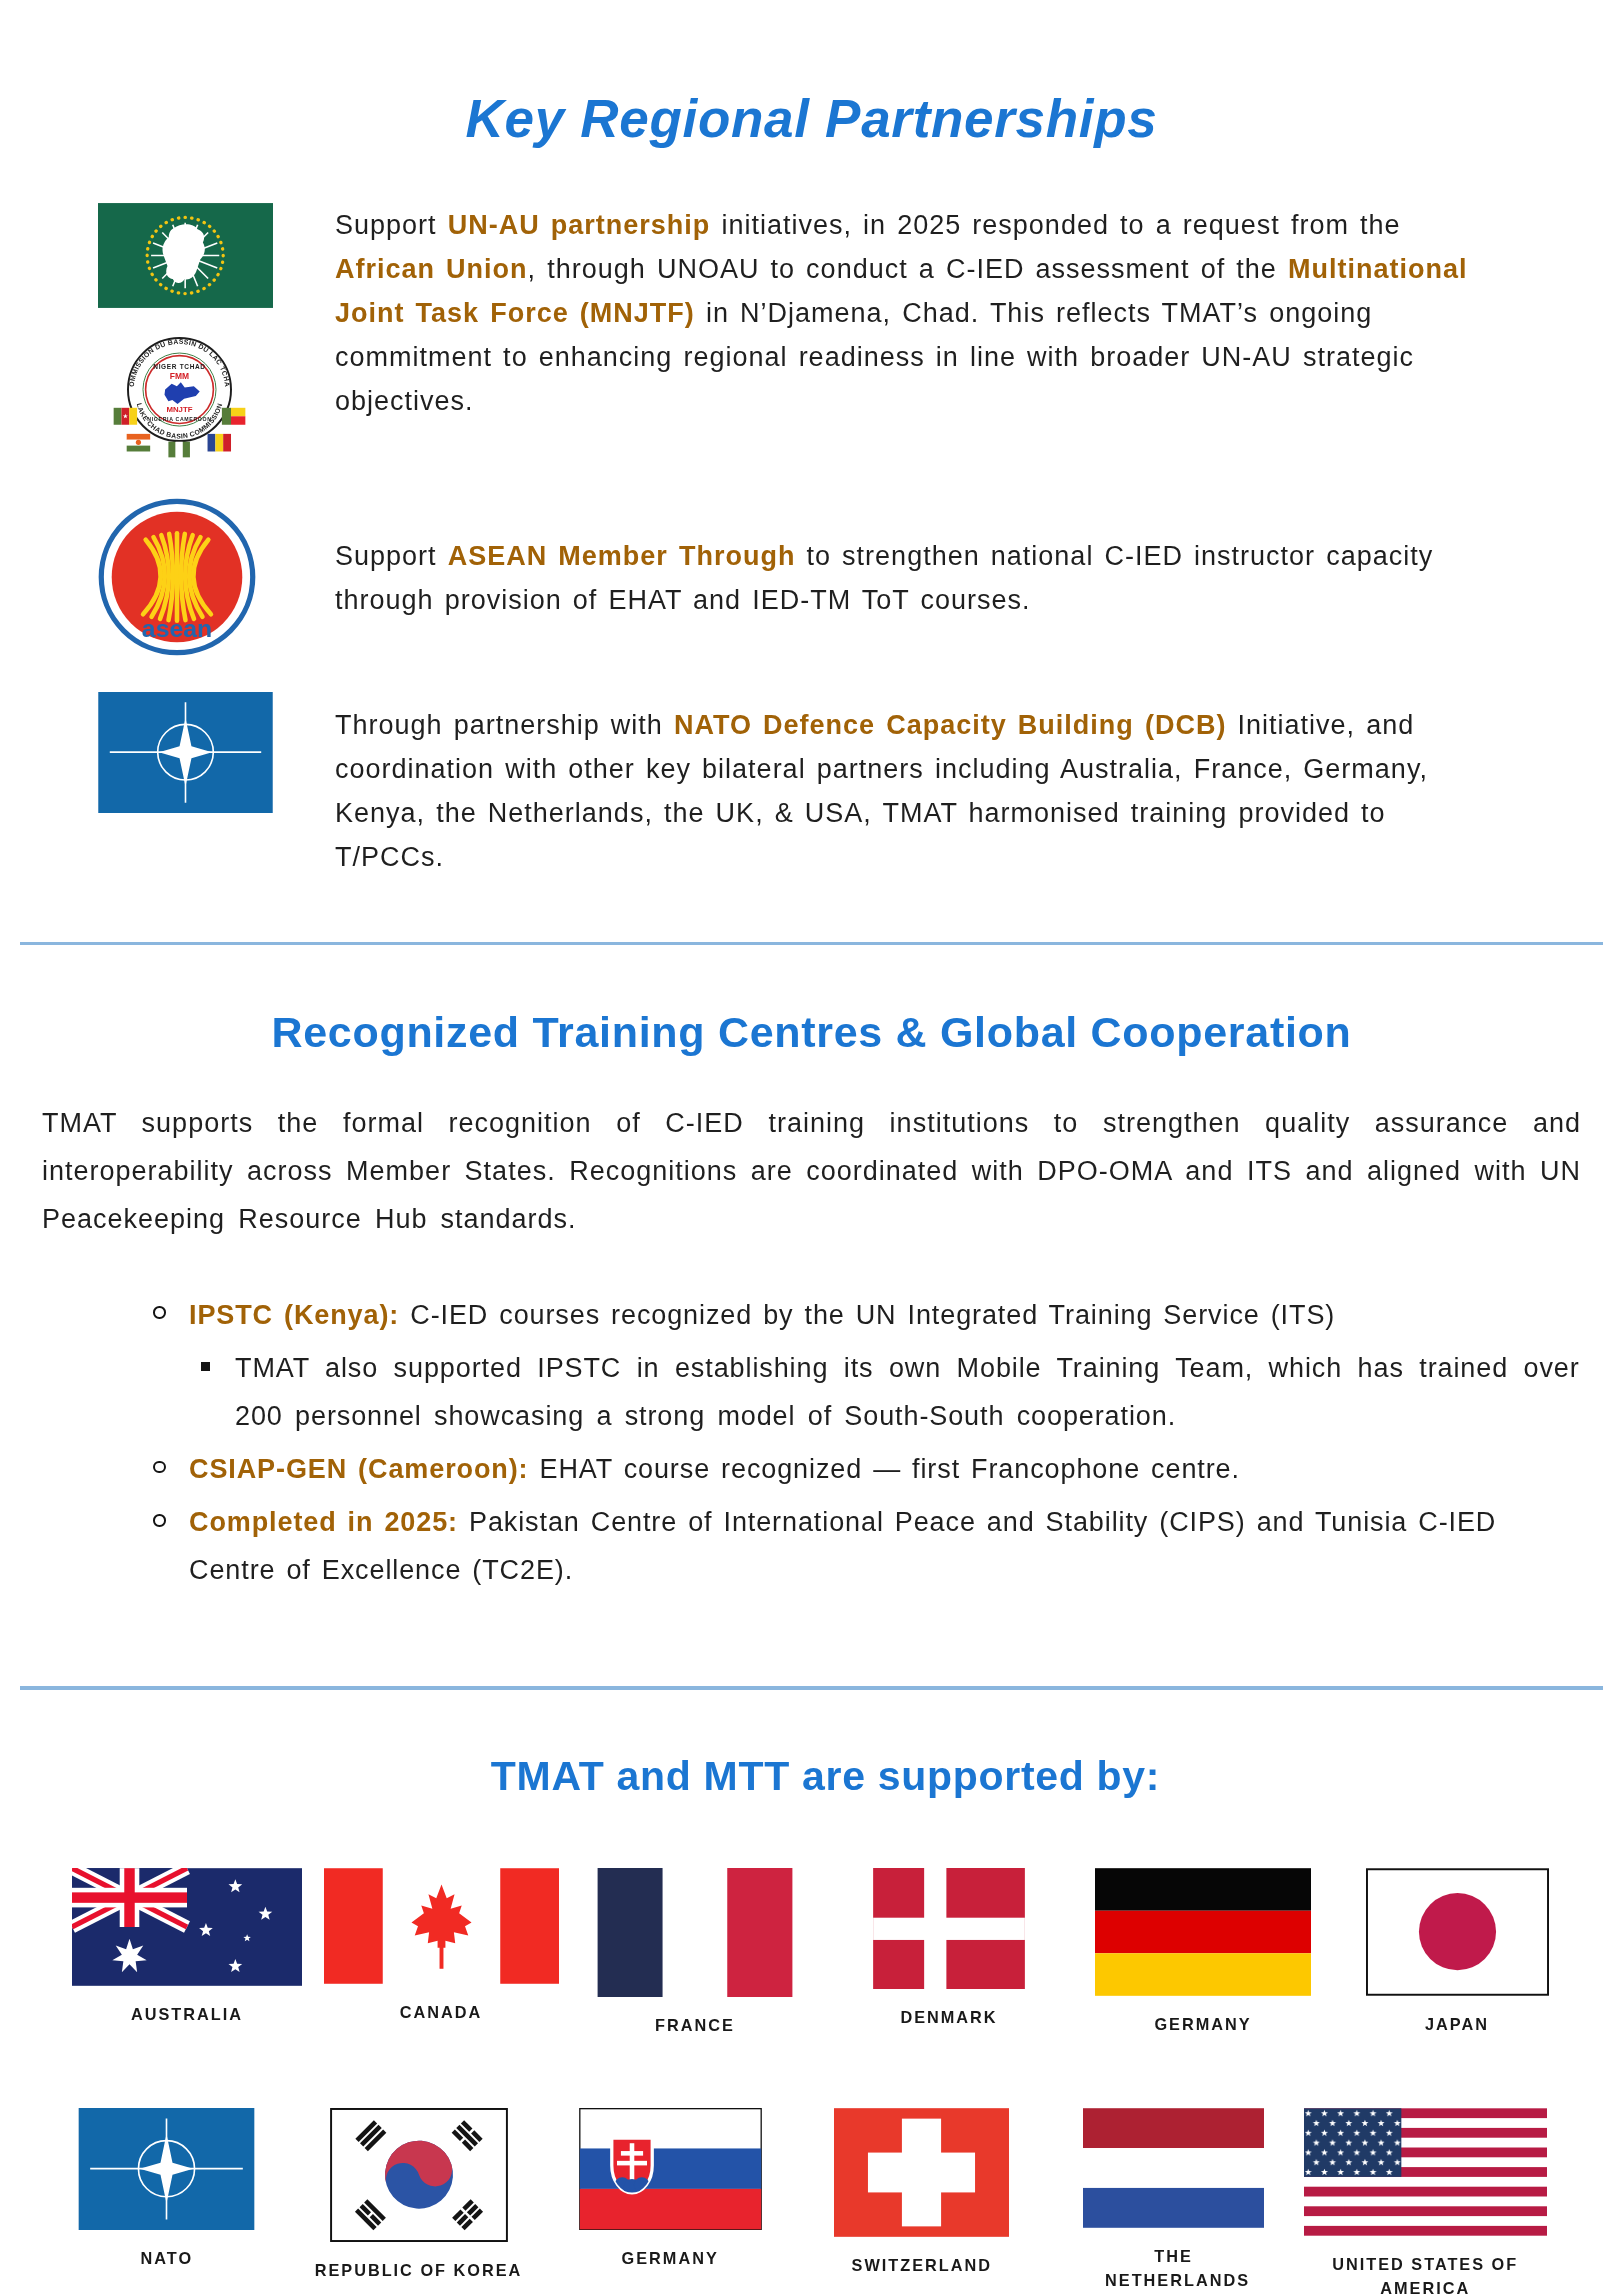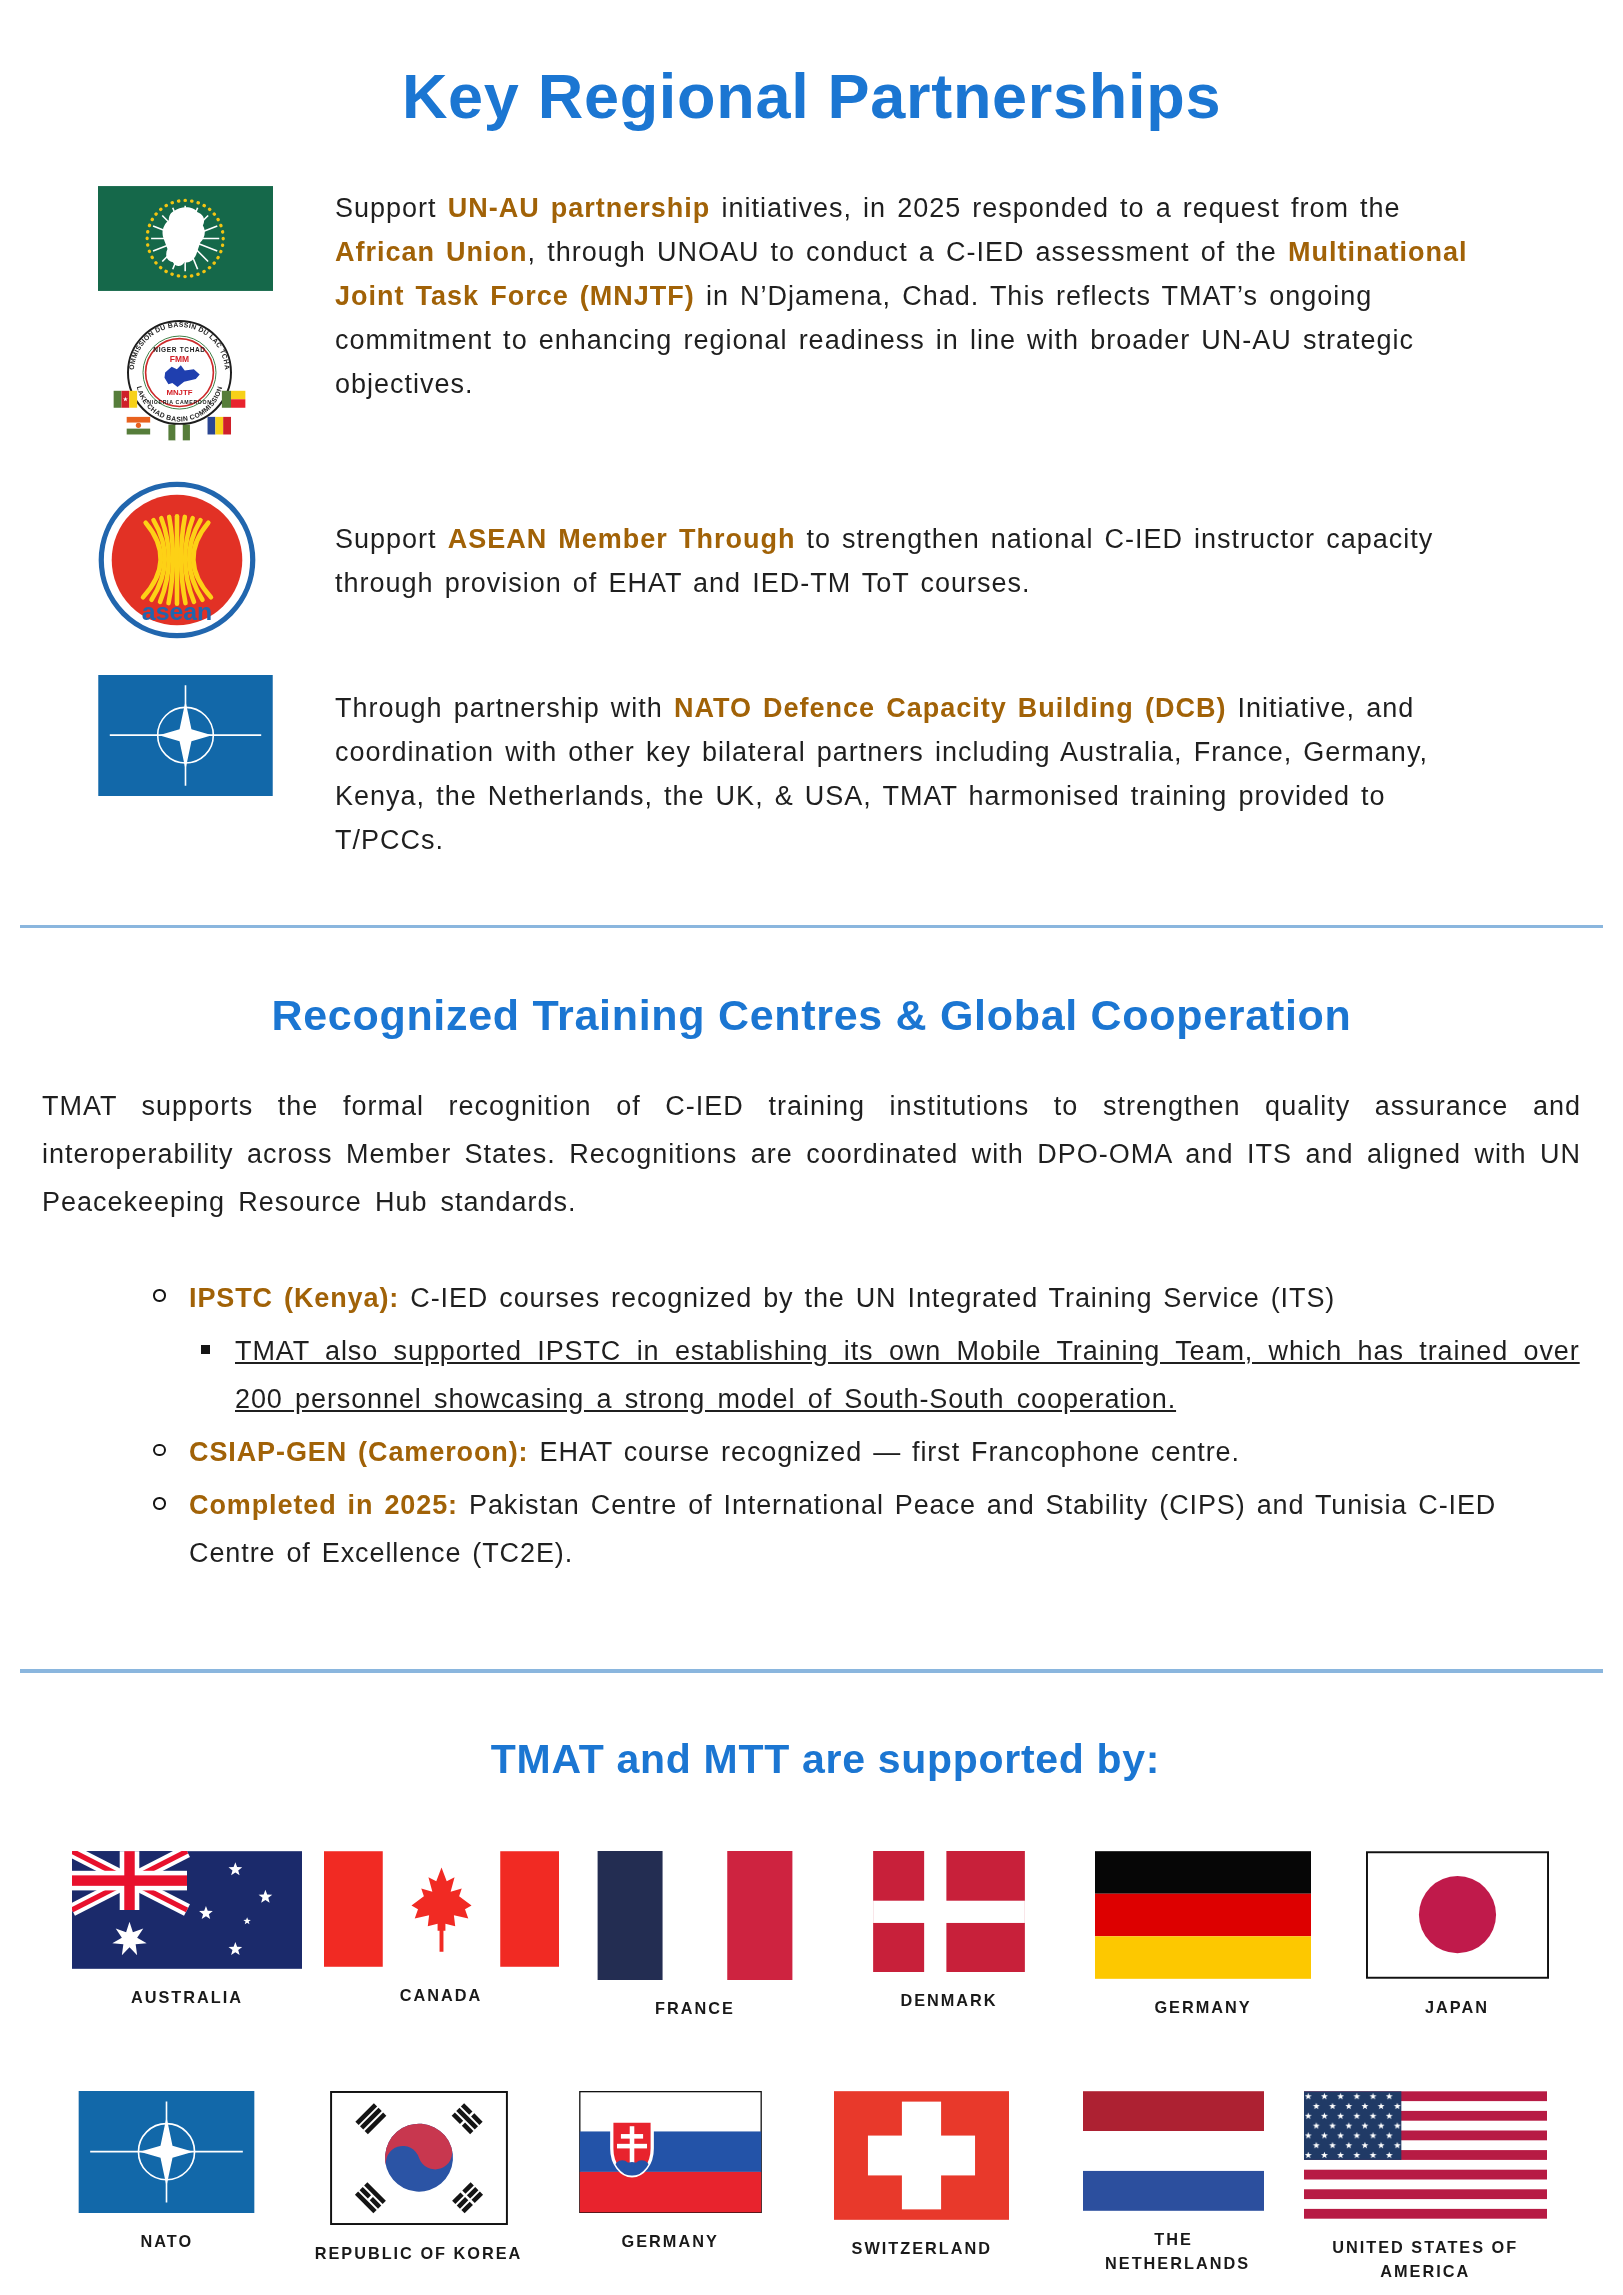--- a/index.html
+++ b/index.html
@@ -1,21 +1,21 @@
 <!DOCTYPE html>
 <html style="font-size:10.5px"><head>
 <meta charset="utf-8">
 <style>
   html,body{margin:0;padding:0;background:#ffffff;}
   .page{
     width:1623px;height:2295px;background:#fff;position:relative;overflow:hidden;
     font-family:"Liberation Sans","DejaVu Sans",sans-serif;color:#1f1f1f;
   }
   h1,h2,h3{color:#1b76d2;text-align:center;font-weight:700;margin:0;letter-spacing:0.7px;}
-  h1{font-size:63px;padding-top:60px;}
+  h1{font-size:53px;padding-top:88px;font-style:italic;}
   h2{font-size:43px;}
   h3{font-size:41px;}
   .s1-row{display:flex;margin-left:98px;margin-right:131px;}
   .logo-col{width:177px;flex:0 0 177px;margin-right:60px;}
   .text-col{flex:1;font-size:27px;line-height:44px;letter-spacing:1px;word-spacing:2.6px;}
   .b{font-weight:700;color:#a16207;}
   .row1{margin-top:54px;}
   .row2{margin-top:30px;align-items:center;}
   .row3{margin-top:34px;}
   .row3 .text-col{padding-top:10.5px;}
@@ -26,21 +26,21 @@
   .h2wrap{margin-top:63px;}
   .intro{
     margin:42px 42px 0 42px;font-size:27px;line-height:48px;letter-spacing:1px;
     text-align:justify;word-spacing:4.6px;
   }
   .bullets{margin:48px 59px 0 152px;font-size:27px;line-height:48px;letter-spacing:0.9px;word-spacing:2.6px;}
   .bullets .item{position:relative;padding-left:37px;margin-bottom:5.2px;}
   .bullets .item.lv1>.marker{
     position:absolute;left:1.3px;top:15.7px;width:8.5px;height:8.5px;border:2px solid #141414;border-radius:50%;
   }
-  .bullets .item.lv2{margin-left:46px;padding-left:37px;text-align:justify;margin-right:-15.7px;word-spacing:3.9px;text-decoration:underline;}
+  .bullets .item.lv2{margin-left:46px;padding-left:37px;text-align:justify;margin-right:-15.7px;word-spacing:3.9px;}
   .bullets .item.lv2>.marker{
     position:absolute;left:2.6px;top:18.3px;width:9.2px;height:9.2px;background:#141414;
   }
   .h3wrap{margin-top:63px;margin-left:28px;}
   .flagrow{display:flex;}
   .flagrow1{margin-top:68px;padding:0 39px 0 60px;}
   .flagrow2{margin-top:71px;padding:0 72px 0 41px;}
   .flagcell{flex:1 1 0;display:flex;flex-direction:column;align-items:center;}
   .flagcell svg{display:block;}
   .flabel{

